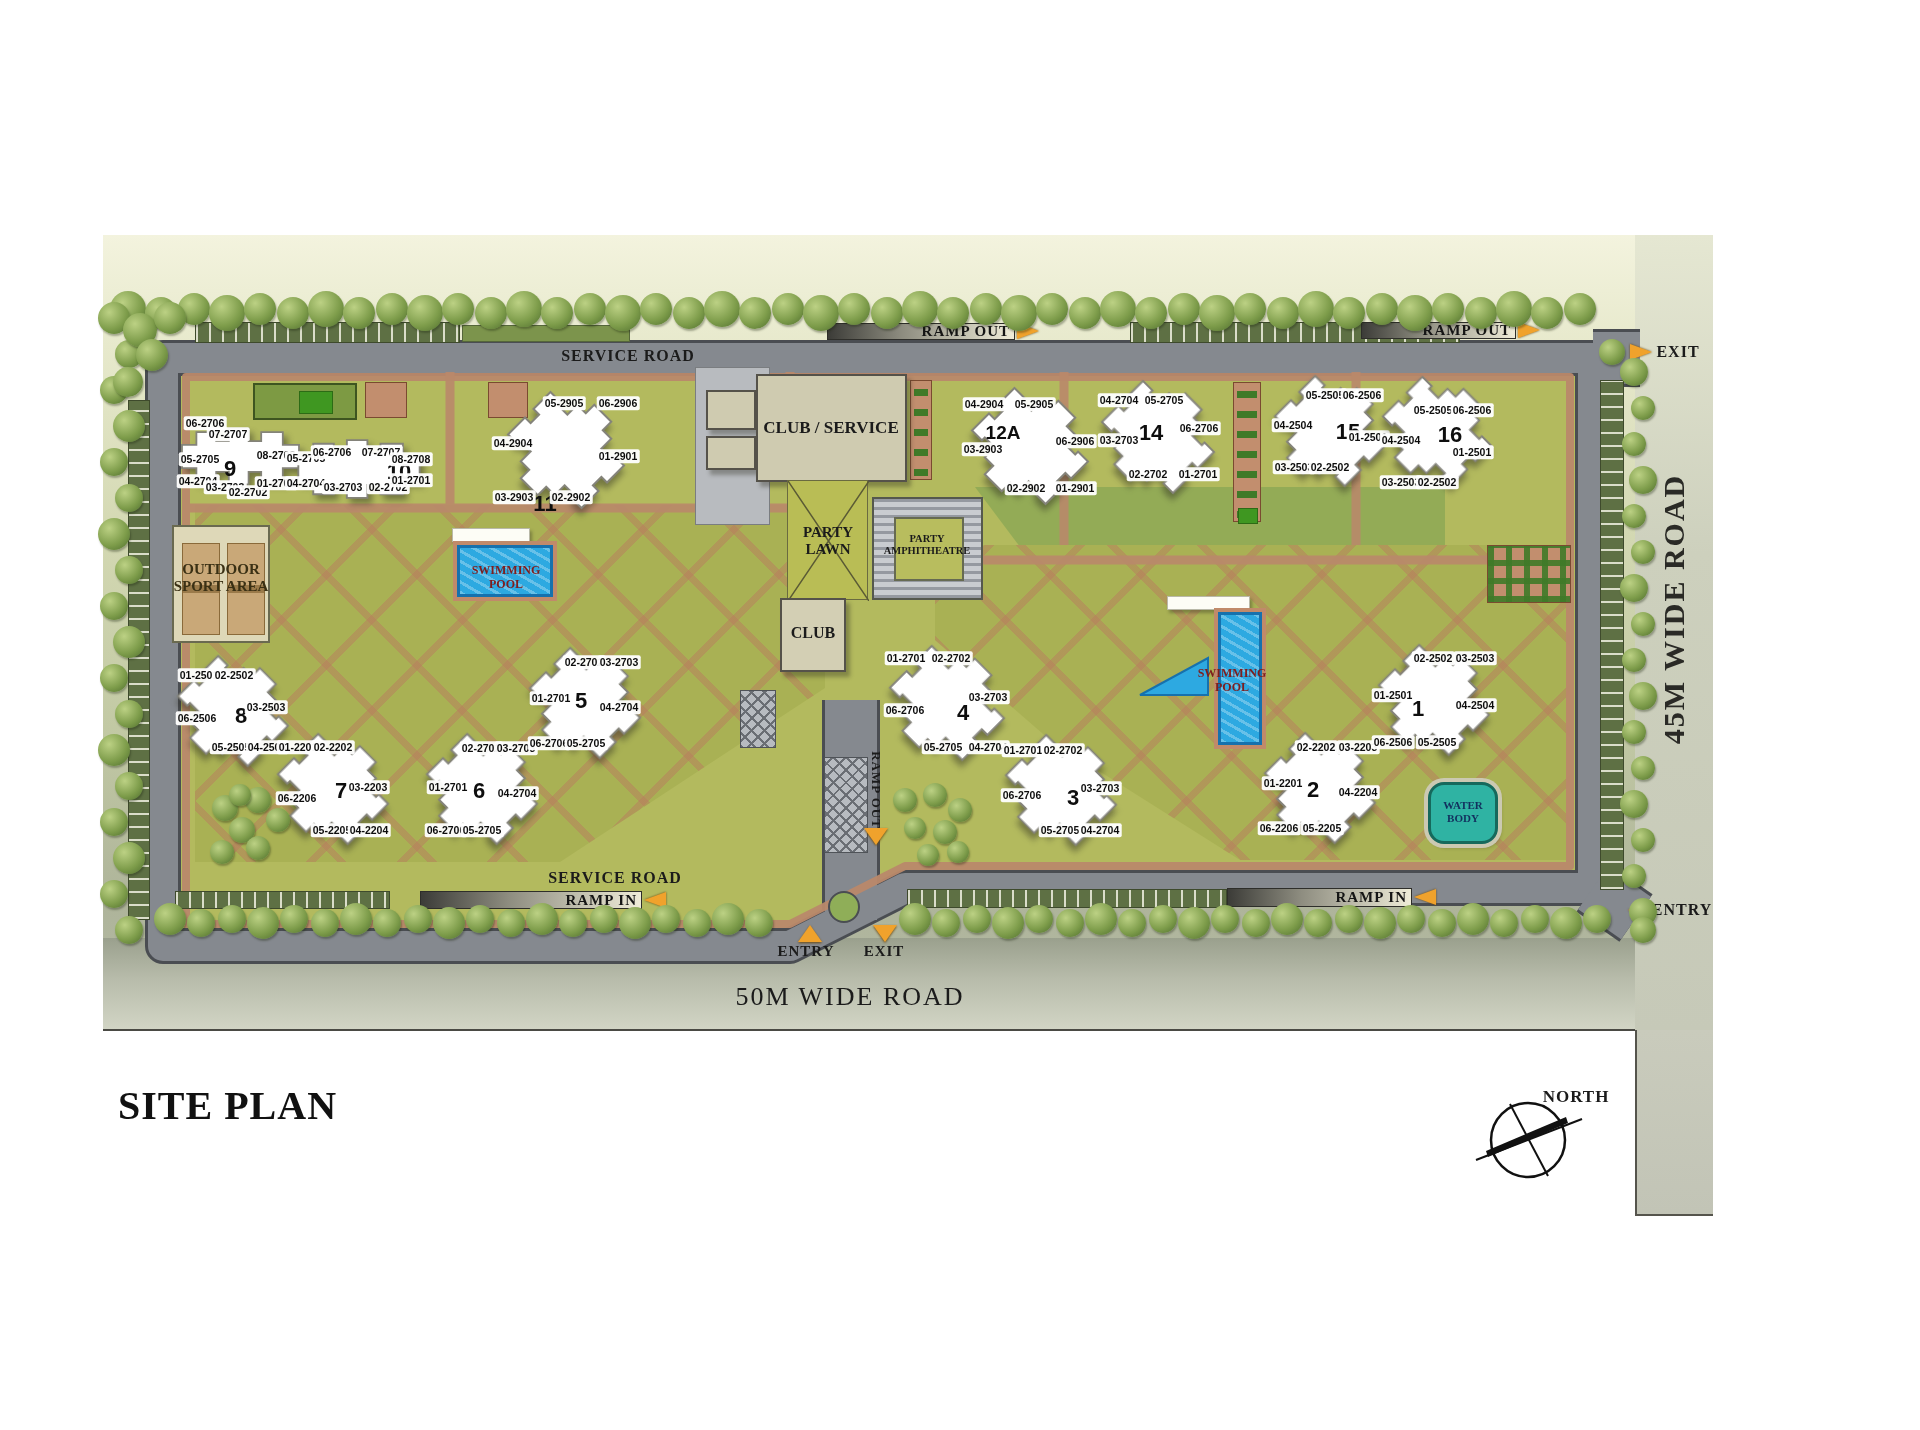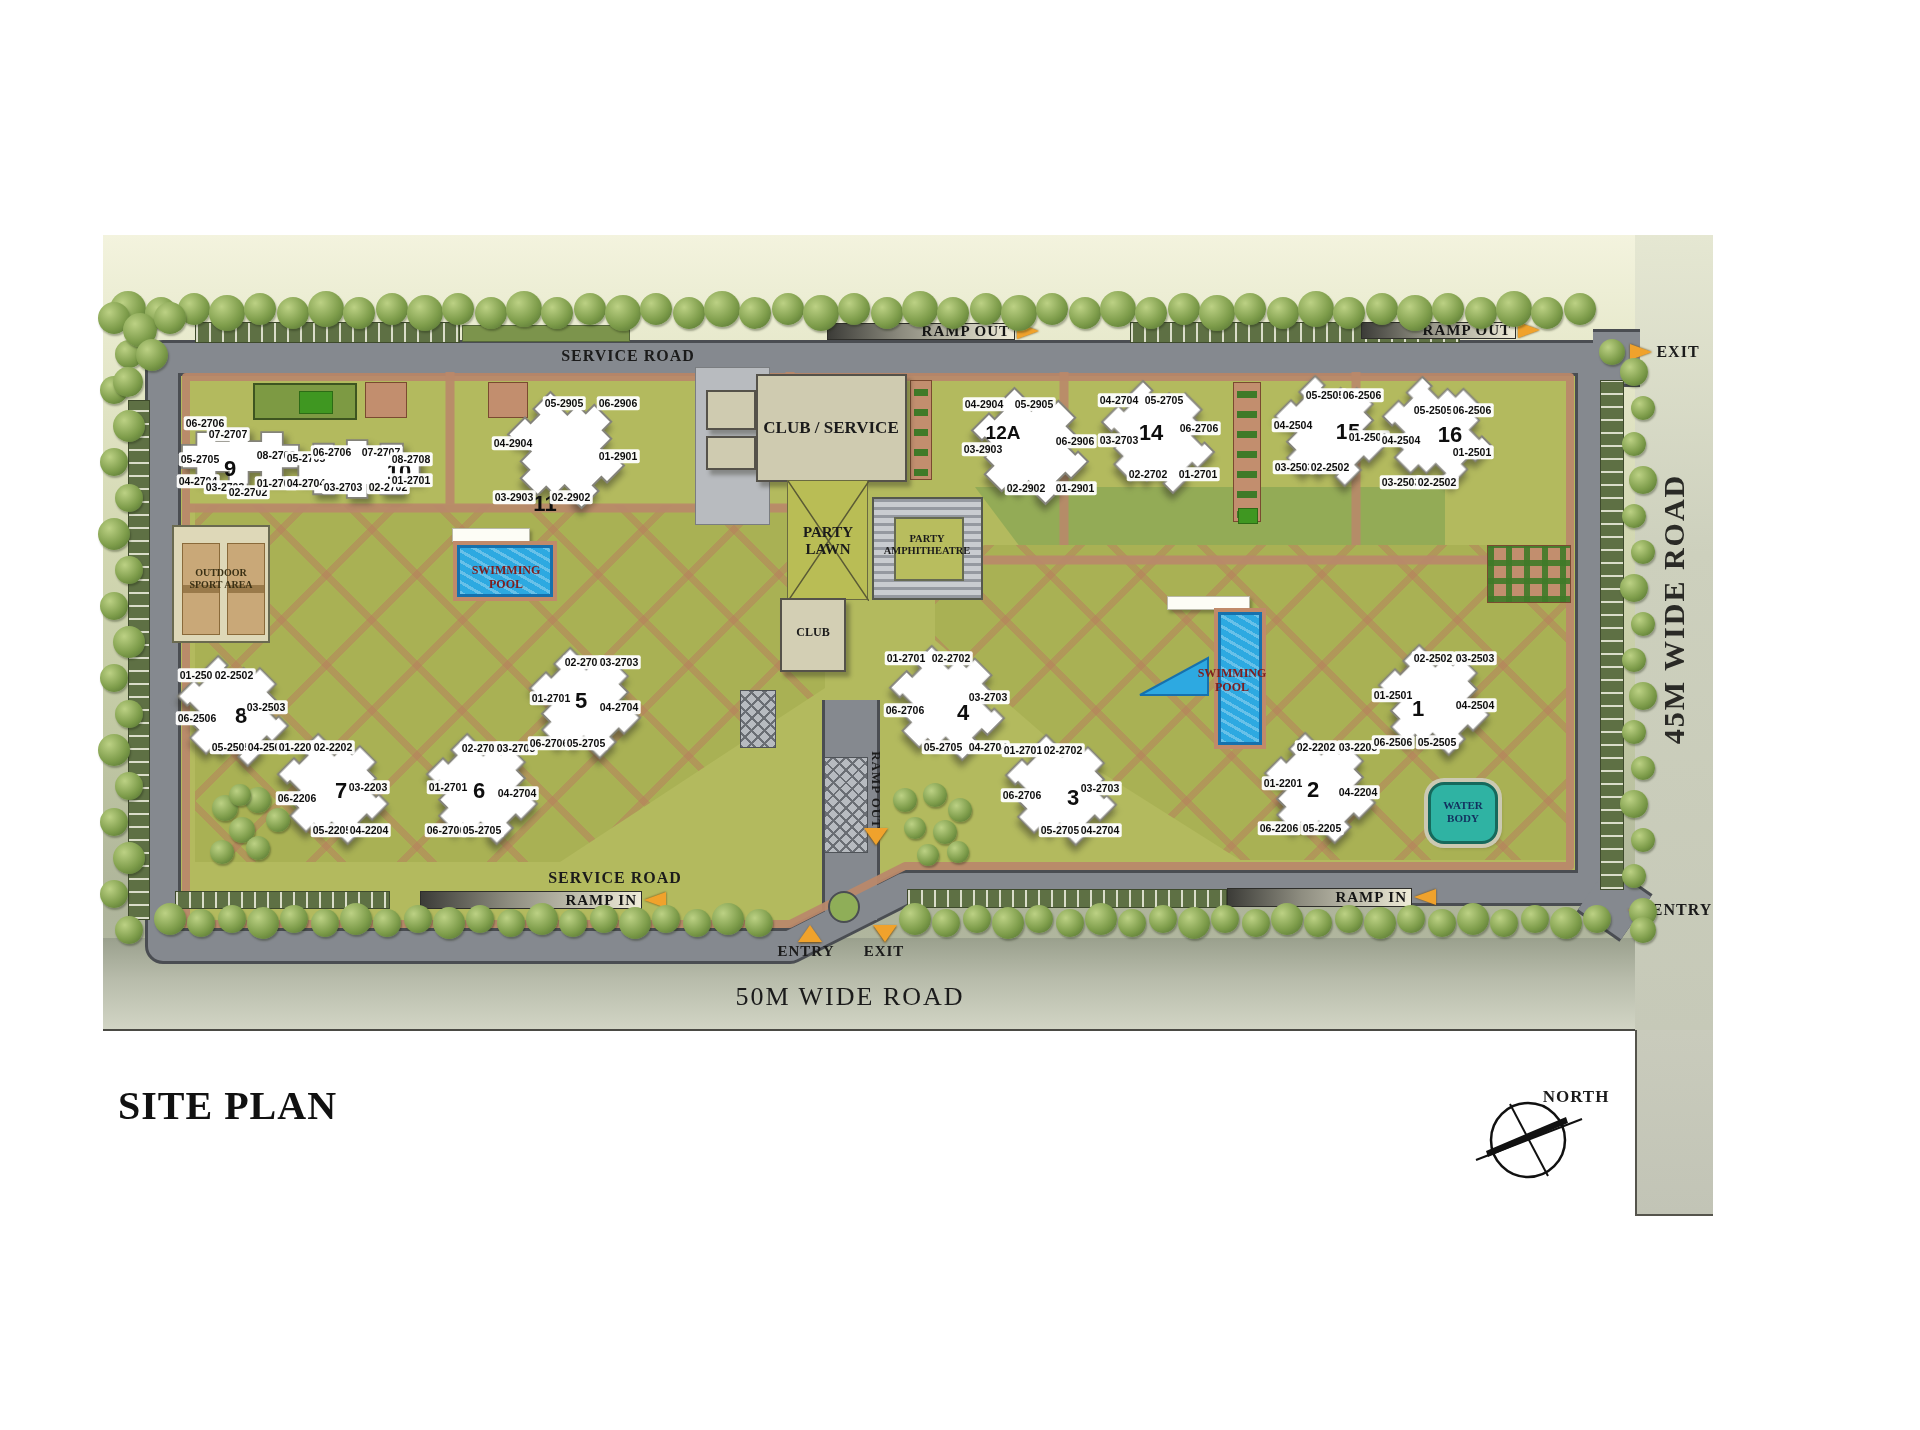--- a/index.html
+++ b/index.html
@@ -148,21 +148,21 @@
   <div class="maplabel" style="left:828px;top:541px;font-size:15px;">PARTY
 LAWN</div>
 
   <div class="amphi" style="left:872px;top:497px;width:111px;height:103px;">
       <div class="core"></div>
     </div>
   <div class="maplabel" style="left:927px;top:545px;font-size:10.5px;">PARTY
 AMPHITHEATRE</div>
 
   <div class="bldg-tan" style="left:780px;top:598px;width:66px;height:74px;background:#d3cfb4;"></div>
-  <div class="maplabel" style="left:813px;top:633px;font-size:12px;font-family:Liberation Serif, serif;">CLUB</div>
+  <div class="maplabel" style="left:813px;top:633px;font-size:16px;font-family:Liberation Serif, serif;">CLUB</div>
 
   <div class="deck" style="left:452px;top:528px;width:78px;height:14px;"></div>
   <div class="pool" style="left:457px;top:545px;width:96px;height:52px;"></div>
   <div class="maplabel pooltxt" style="left:506px;top:571px;font-size:12px;">SWIMMING
 POOL</div>
 
   <div class="deck" style="left:1167px;top:596px;width:83px;height:14px;"></div>
   <svg class="layer" style="pointer-events:none;" viewBox="0 0 1920 1430">
       <polygon points="1140,695 1208,658 1208,695" fill="#2da9e1" stroke="#1671ad" stroke-width="2"></polygon>
     </svg>
@@ -171,21 +171,21 @@
 POOL</div>
 
   <div class="waterbody" style="left:1428px;top:782px;width:70px;height:62px;"></div>
   <div class="maplabel" style="left:1463px;top:812px;font-size:11px;color:#12305e;">WATER
 BODY</div>
 
   <div class="sport" style="left:172px;top:525px;width:98px;height:118px;">
     <div class="ct" style="left:8px;"></div>
     <div class="ct" style="left:53px;"></div>
   </div>
-  <div class="maplabel" style="left:221px;top:578px;font-size:10px;color:#3a3014;">OUTDOOR
+  <div class="maplabel" style="left:221px;top:578px;font-size:15px;color:#3a3014;">OUTDOOR
 SPORT AREA</div>
 
   <div class="hatch" style="left:824px;top:757px;width:44px;height:96px;"></div>
   <div class="hatch" style="left:740px;top:690px;width:36px;height:58px;"></div>
   <div class="roadlabel" style="left:876px;top:790px;font-size:13px;transform:translate(-50%,-50%) rotate(90deg);">RAMP OUT</div>
   <div class="tri-down" style="left:864px;top:828px;"></div>
 
   <div class="rampstrip" style="left:827px;top:323px;width:188px;height:17px;">
       <span>RAMP OUT</span>
     </div>

